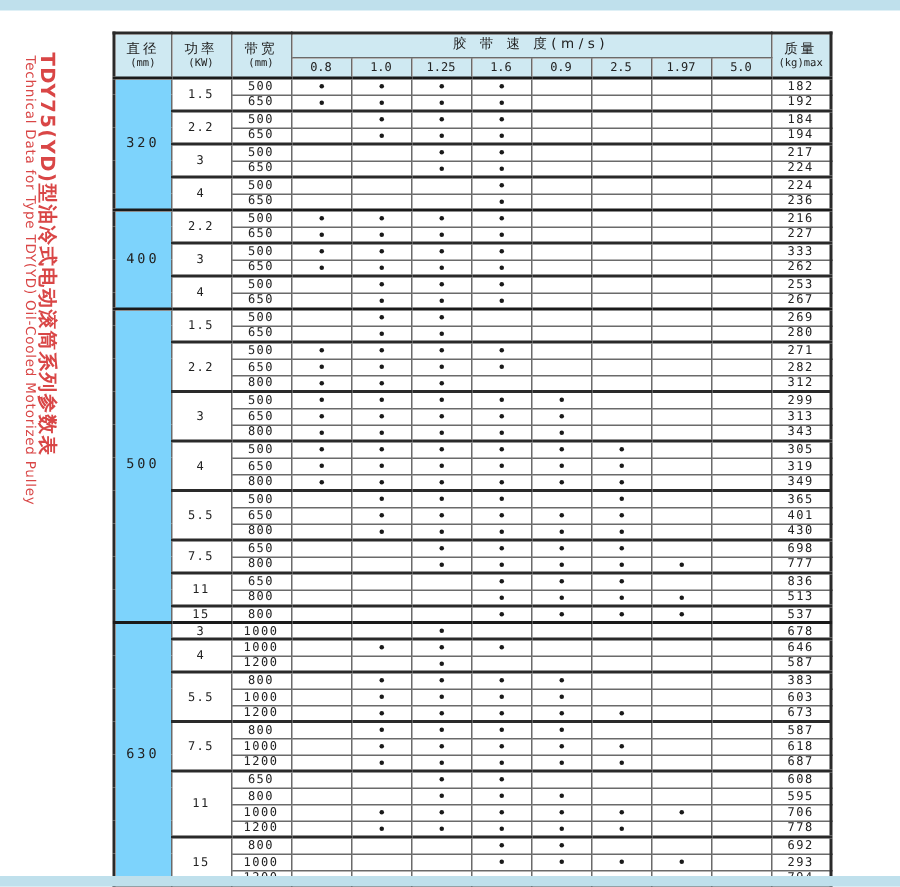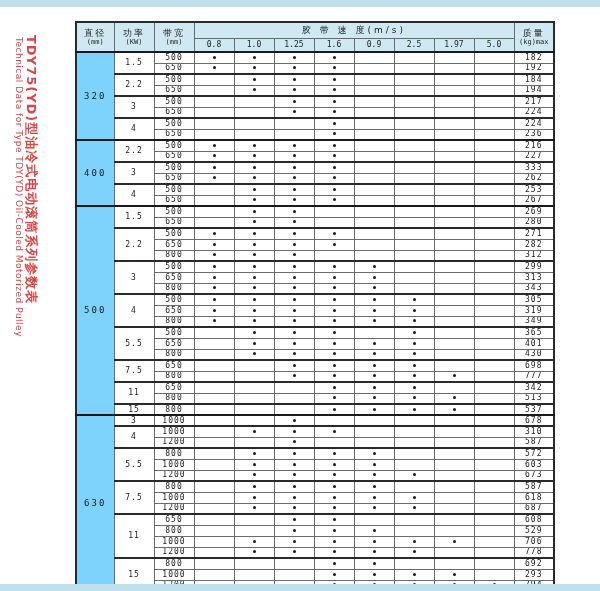--- a/index.html
+++ b/index.html
@@ -497,21 +497,21 @@
           <td class="pow" rowspan="2">11</td>
           <td class="bw">650</td>
           <td class="spd"></td>
           <td class="spd"></td>
           <td class="spd"></td>
           <td class="spd"><span class="dot"></span></td>
           <td class="spd"><span class="dot"></span></td>
           <td class="spd"><span class="dot"></span></td>
           <td class="spd"></td>
           <td class="spd"></td>
-          <td class="mass">342</td>
+          <td class="mass">836</td>
         </tr>
         <tr>
           <td class="bw">800</td>
           <td class="spd"></td>
           <td class="spd"></td>
           <td class="spd"></td>
           <td class="spd"><span class="dot"></span></td>
           <td class="spd"><span class="dot"></span></td>
           <td class="spd"><span class="dot"></span></td>
           <td class="spd"><span class="dot"></span></td>
@@ -549,21 +549,21 @@
           <td class="pow" rowspan="2">4</td>
           <td class="bw">1000</td>
           <td class="spd"></td>
           <td class="spd"><span class="dot"></span></td>
           <td class="spd"><span class="dot"></span></td>
           <td class="spd"><span class="dot"></span></td>
           <td class="spd"></td>
           <td class="spd"></td>
           <td class="spd"></td>
           <td class="spd"></td>
-          <td class="mass">310</td>
+          <td class="mass">646</td>
         </tr>
         <tr>
           <td class="bw">1200</td>
           <td class="spd"></td>
           <td class="spd"></td>
           <td class="spd"><span class="dot"></span></td>
           <td class="spd"></td>
           <td class="spd"></td>
           <td class="spd"></td>
           <td class="spd"></td>
@@ -574,21 +574,21 @@
           <td class="pow" rowspan="3">5.5</td>
           <td class="bw">800</td>
           <td class="spd"></td>
           <td class="spd"><span class="dot"></span></td>
           <td class="spd"><span class="dot"></span></td>
           <td class="spd"><span class="dot"></span></td>
           <td class="spd"><span class="dot"></span></td>
           <td class="spd"></td>
           <td class="spd"></td>
           <td class="spd"></td>
-          <td class="mass">572</td>
+          <td class="mass">383</td>
         </tr>
         <tr>
           <td class="bw">1000</td>
           <td class="spd"></td>
           <td class="spd"><span class="dot"></span></td>
           <td class="spd"><span class="dot"></span></td>
           <td class="spd"><span class="dot"></span></td>
           <td class="spd"><span class="dot"></span></td>
           <td class="spd"></td>
           <td class="spd"></td>
@@ -660,21 +660,21 @@
         <tr>
           <td class="bw">800</td>
           <td class="spd"></td>
           <td class="spd"></td>
           <td class="spd"><span class="dot"></span></td>
           <td class="spd"><span class="dot"></span></td>
           <td class="spd"><span class="dot"></span></td>
           <td class="spd"></td>
           <td class="spd"></td>
           <td class="spd"></td>
-          <td class="mass">529</td>
+          <td class="mass">595</td>
         </tr>
         <tr>
           <td class="bw">1000</td>
           <td class="spd"></td>
           <td class="spd"><span class="dot"></span></td>
           <td class="spd"><span class="dot"></span></td>
           <td class="spd"><span class="dot"></span></td>
           <td class="spd"><span class="dot"></span></td>
           <td class="spd"><span class="dot"></span></td>
           <td class="spd"><span class="dot"></span></td>

